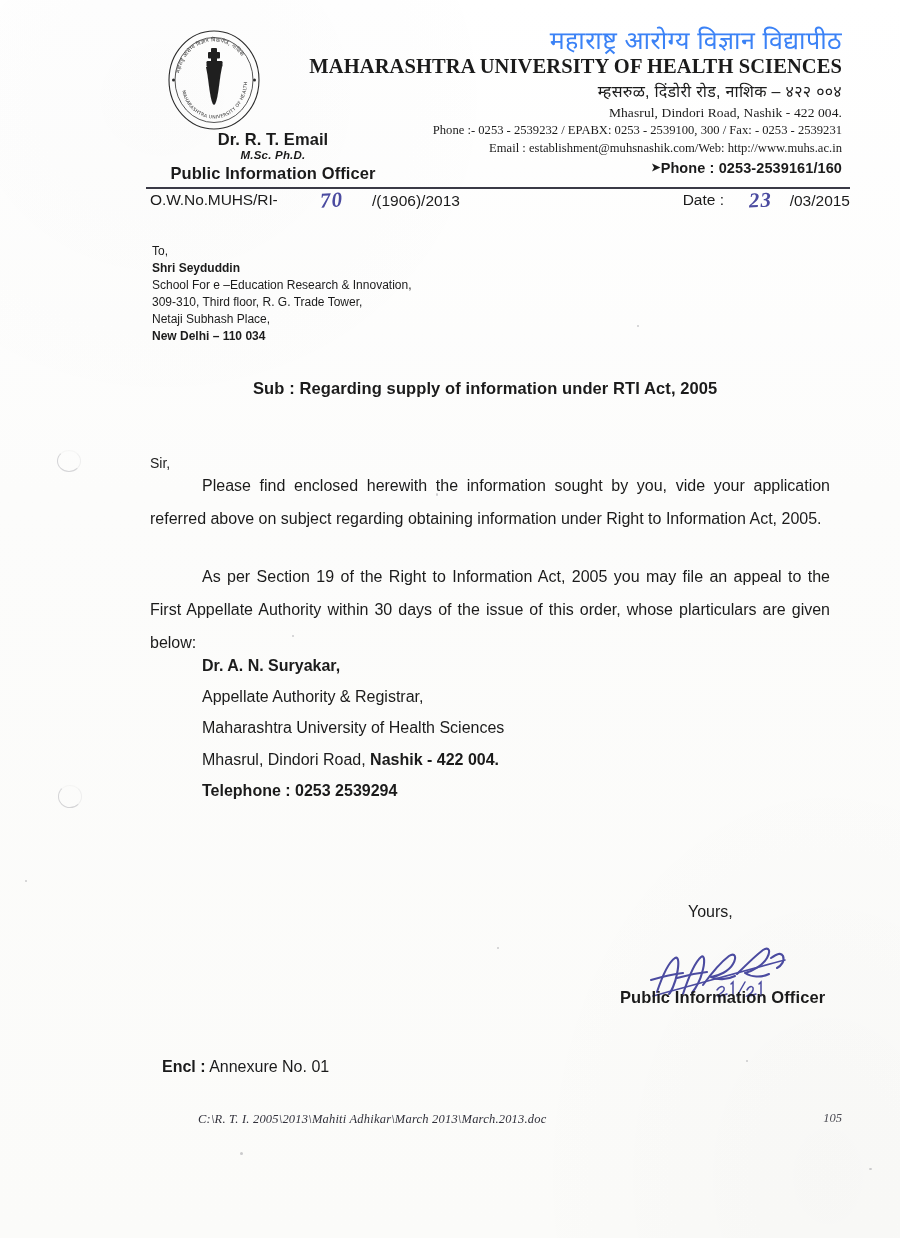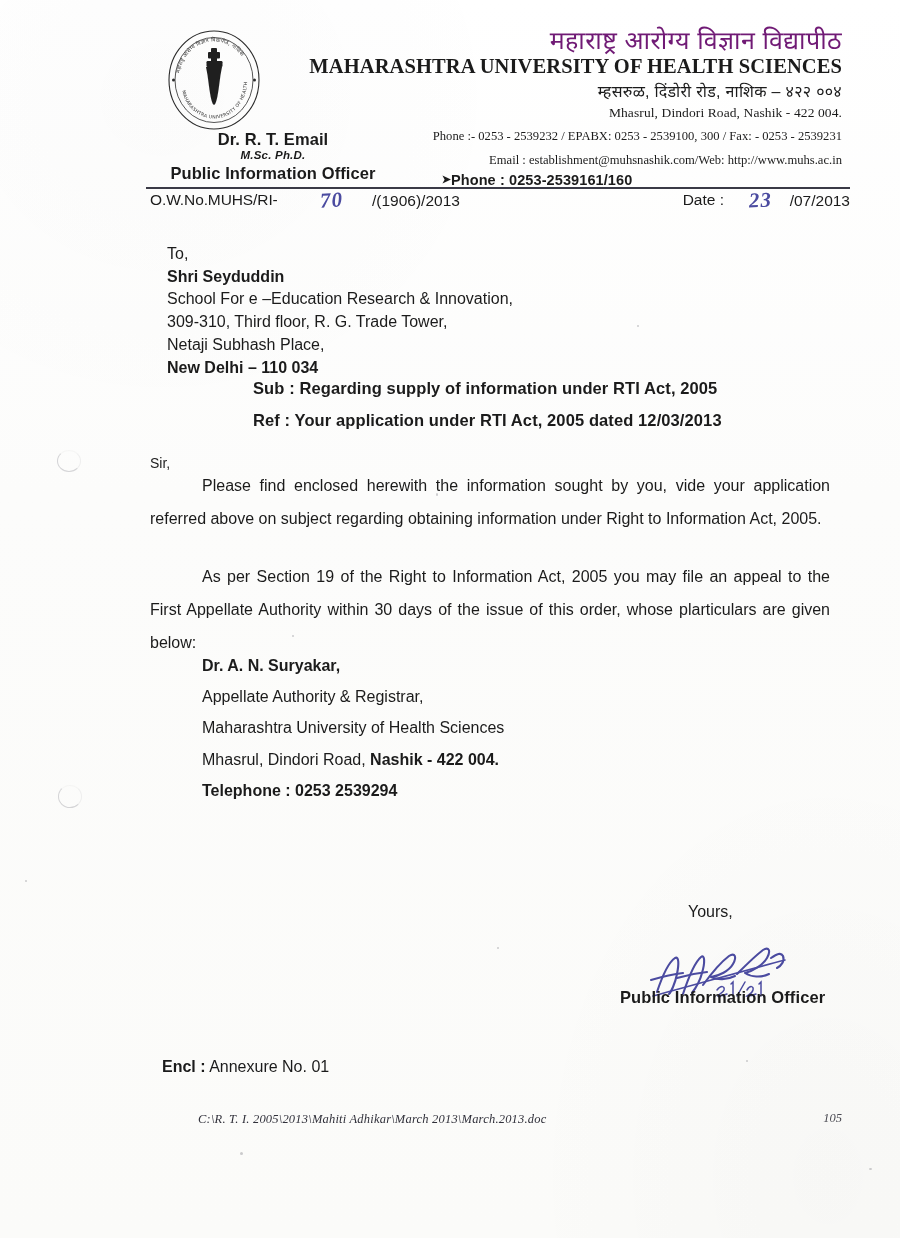--- a/index.html
+++ b/index.html
@@ -67,21 +67,21 @@
 
   #uni-block {
     position: absolute;
     right: 58px; top: 26px;
     width: 610px;
     text-align: right;
   }
   .uni-marathi {
     font-family: "Liberation Sans", "DejaVu Sans", sans-serif;
     font-size: 25px;
-    color: #701a75;
+    color: #3b82f6;
     letter-spacing: .4px;
     line-height: 1.12;
   }
   .uni-english {
     font-family: "Liberation Serif", serif;
     font-weight: bold;
     font-size: 20.5px;
     letter-spacing: .1px;
     line-height: 1.15;
     margin-top: 1px;
@@ -94,31 +94,29 @@
   }
   .uni-english-addr {
     font-family: "Liberation Serif", serif;
     font-size: 13.5px;
     margin-top: 3px;
     letter-spacing: .1px;
   }
   .uni-contact {
     font-family: "Liberation Serif", serif;
     font-size: 12.6px;
-    margin-top: 6px;
     line-height: 1.5;
     letter-spacing: 0;
   }
   .uni-phone-bold {
     font-family: "Liberation Sans", sans-serif;
     font-size: 14.5px;
     font-weight: bold;
     margin-top: 2px;
     letter-spacing: .1px;
-    text-align: center;
   }
   .phone-mark {
     font-size: 11px;
     vertical-align: 2px;
   }
 
   #header-rule {
     position: absolute;
     left: 146px; top: 187px;
     width: 704px;
@@ -170,23 +168,23 @@
   }
   #date-tail {
     position: absolute;
     right: 0px; top: 1px;
     font-size: 15.5px;
   }
 
   
   #addressee {
     position: absolute;
-    left: 167px; top: 243px;
+    left: 152px; top: 243px;
     line-height: 1.42;
-    font-size: 16px;
+    font-size: 12px;
   }
   #addressee .b { font-weight: bold; }
 
   
   #subject-block {
     position: absolute;
     left: 253px; top: 372px;
     font-size: 16.5px;
     font-weight: bold;
     line-height: 1.95;
@@ -340,35 +338,34 @@
 
     <div id="header-rule"></div>
   </div>
 
   <div id="refline">
     <span id="ow-no">O.W.No.MUHS/RI-</span>
     <span id="ow-hand" class="hand">70</span>
     <span id="ow-tail">/(1906)/2013</span>
     <span id="date-label">Date :</span>
     <span id="date-hand" class="hand">23</span>
-    <span id="date-tail">/07/2013</span>
+    <span id="date-tail">/03/2015</span>
   </div>
 
   <div id="addressee">
     <div>To,</div>
     <div class="b">Shri Seyduddin</div>
     <div>School For e –Education Research &amp; Innovation,</div>
     <div>309-310, Third floor, R. G. Trade Tower,</div>
     <div>Netaji Subhash Place,</div>
     <div class="b">New Delhi – 110 034</div>
   </div>
 
   <div id="subject-block">
     <div>Sub : Regarding supply of information under RTI Act, 2005</div>
-    <div>Ref  : Your application under RTI Act, 2005 dated 12/03/2013</div>
   </div>
 
   <div id="salutation">Sir,</div>
 
   <div class="body-para" id="para-1"><span class="indent"></span><span>Please find enclosed herewith the information sought by you, vide your application referred above on subject regarding obtaining information under Right to Information Act, 2005.</span></div>
 
   <div class="body-para" id="para-2"><span class="indent"></span><span>As per Section 19 of the Right to Information Act, 2005 you may file an appeal to the First Appellate Authority within 30 days of the issue of this order, whose plarticulars are given below:</span></div>
 
   <div id="appellate-block">
     <div class="b">Dr. A. N. Suryakar,</div>

